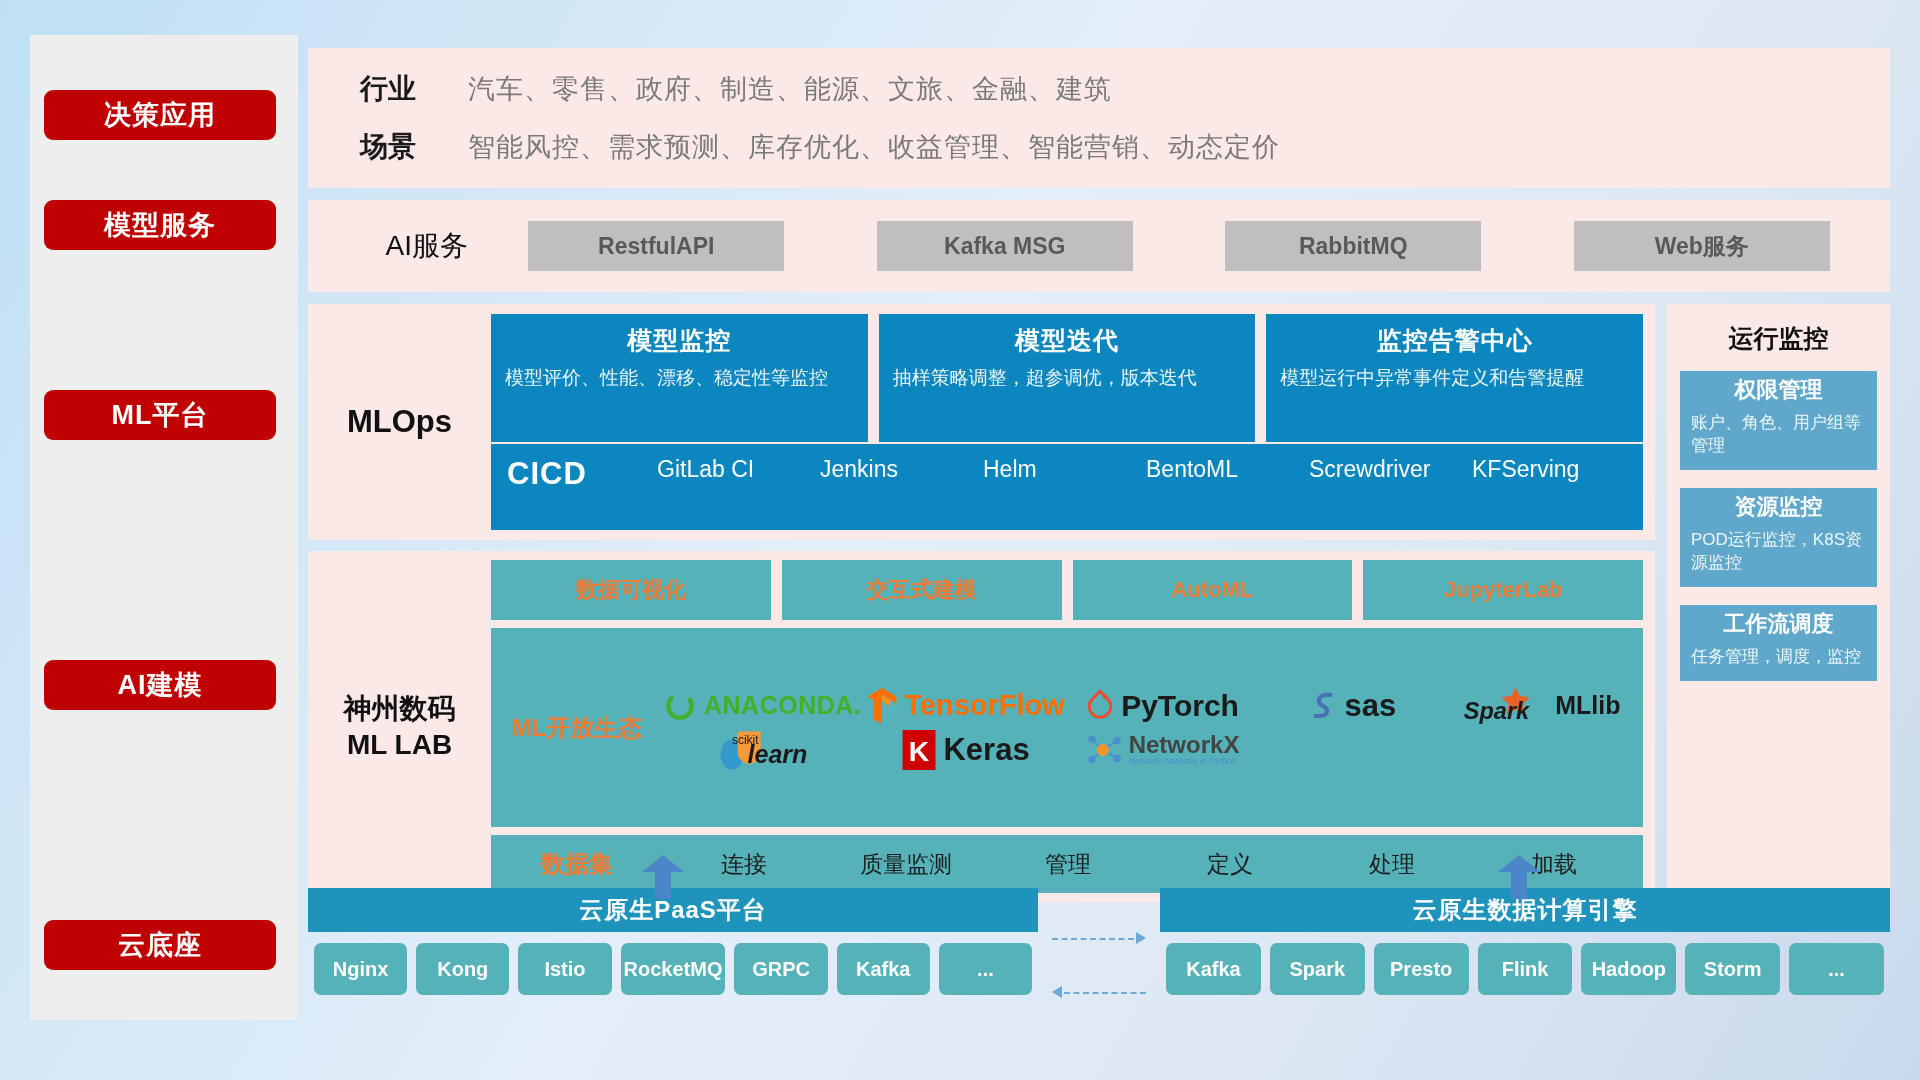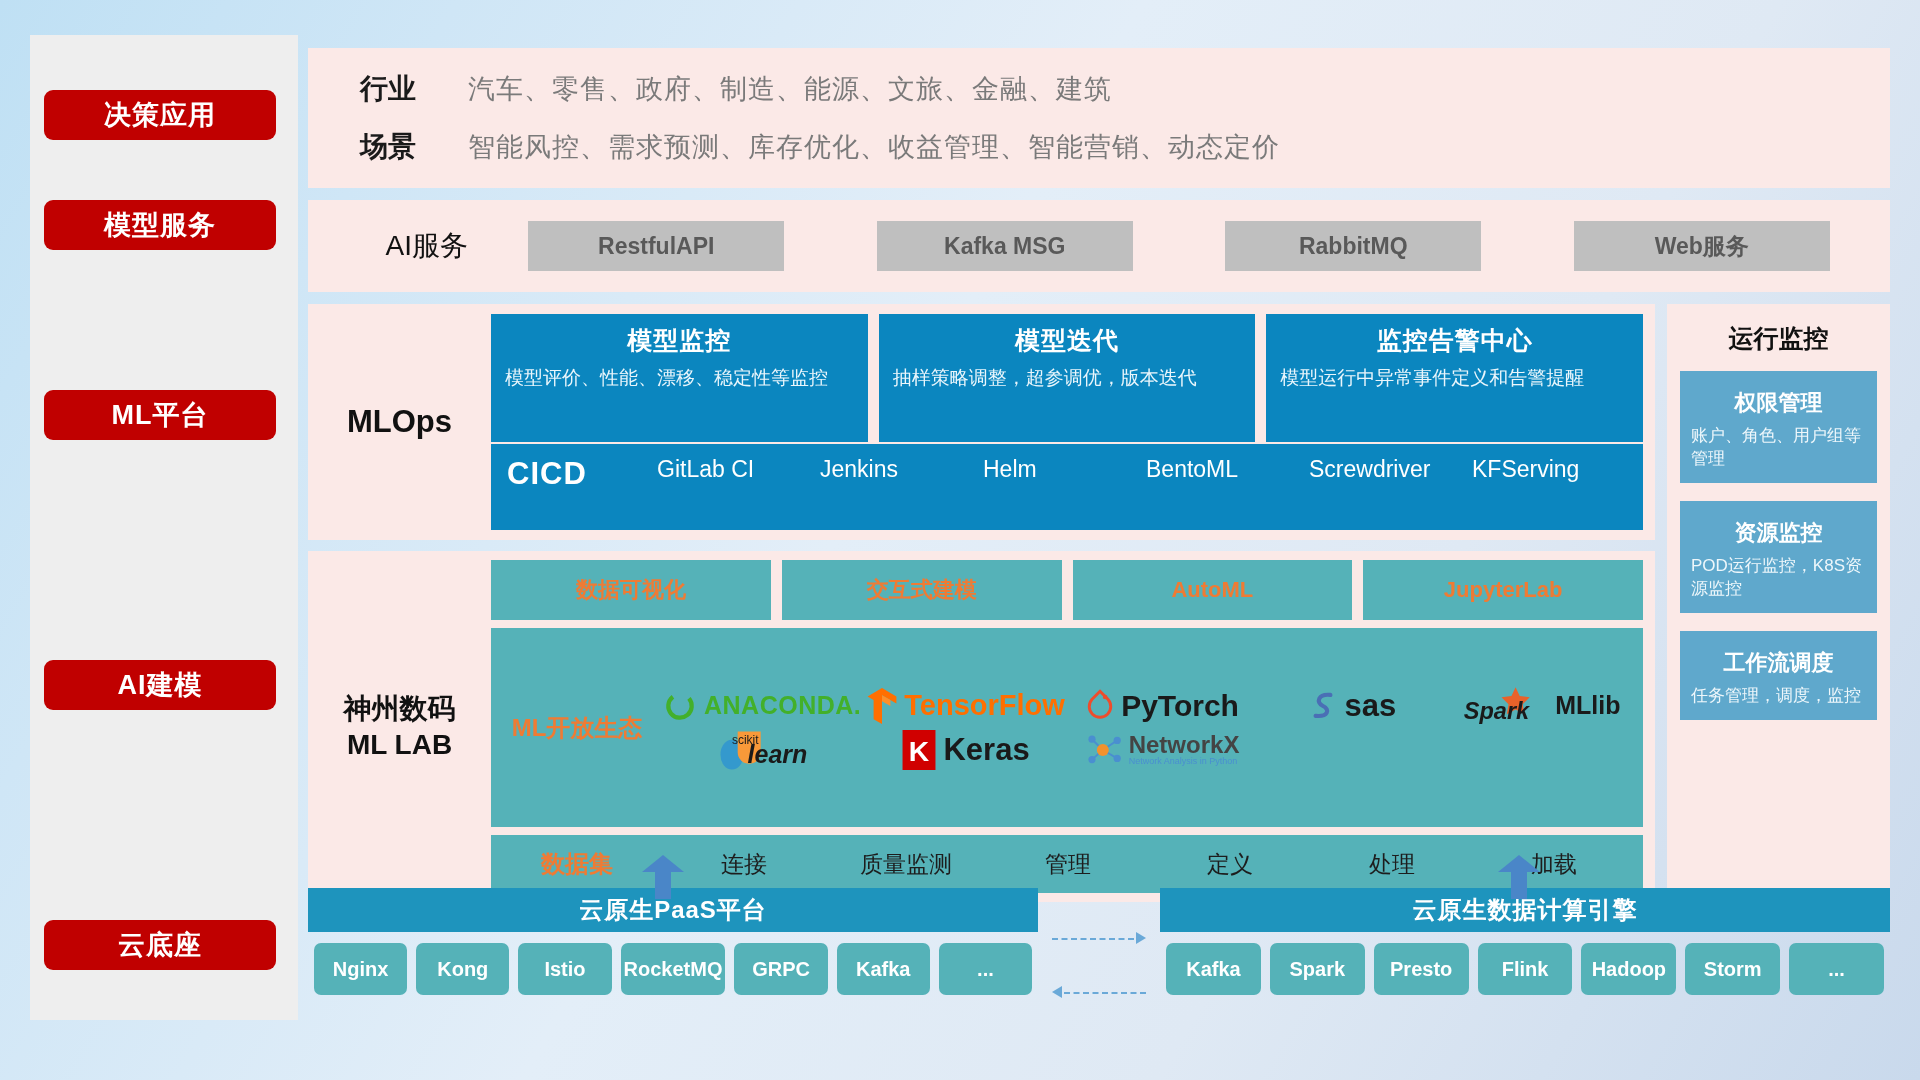--- a/index.html
+++ b/index.html
@@ -116,21 +116,21 @@
     left: 1359px; top: 256px;
     width: 223px; height: 598px;
     background: #fbe9e7;
     padding: 10px 13px;
   }
   .mon-title {
     text-align: center; font-size: 25px; font-weight: bold;
     color: #111; margin: 8px 0 16px;
   }
   .mon-card {
-    background: #5fa8cc; margin-bottom: 18px; padding: 17px 11px 12px;
+    background: #5fa8cc; margin-bottom: 18px; padding: 4px 11px 12px;
     color: #fff;
   }
   .mon-card .t { text-align: center; font-size: 22px; font-weight: bold; margin-bottom: 7px; }
   .mon-card .d { font-size: 17px; line-height: 1.35; color: #eef7fb; }
 
   
   #band-lab { top: 503px; height: 351px; width: 1347px; }
   #band-lab .inner { display: flex; height: 100%; }
   .lab-label {
     width: 183px; flex: none;

